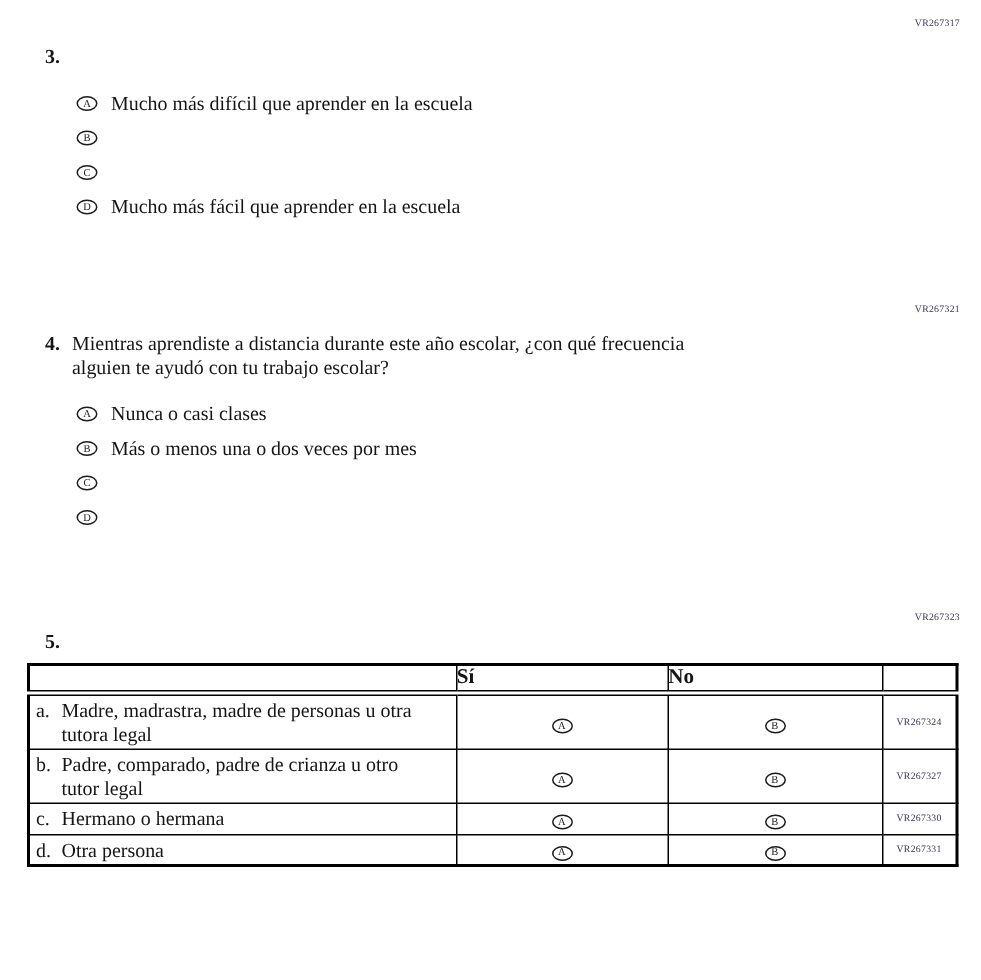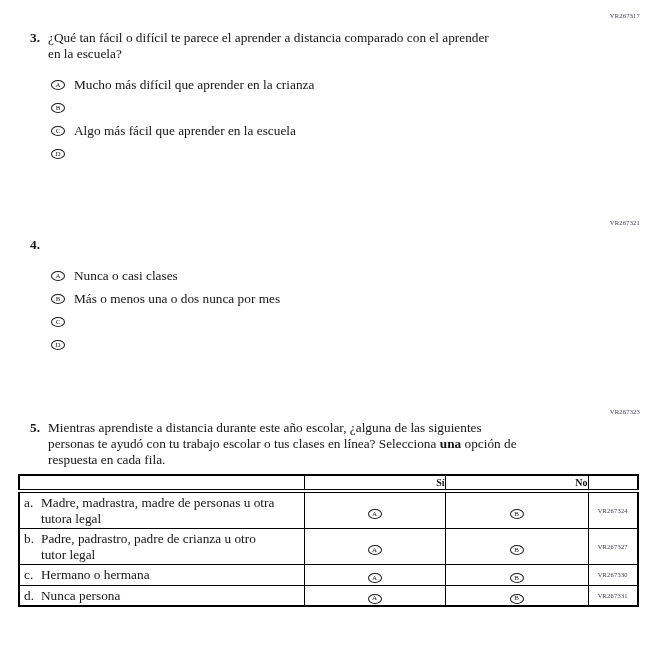--- a/index.html
+++ b/index.html
@@ -76,23 +76,23 @@
     table-layout: fixed;
   }
   table.answer-table { border: 2px solid #000; }
   .answer-table td, .answer-table th {
     border: 1.5px solid #000;
     vertical-align: middle;
     overflow: hidden;
   }
   .answer-table thead th {
     border-bottom: 4px double #000;
-    font-size: 10px;
+    font-size: 14px;
     font-weight: bold;
-    text-align: right;
+    text-align: left;
     height: 16px;
   }
   .row-label {
     display: flex;
     padding: 2px 4px 2px 4px;
     font-size: 13.3px;
     line-height: 15.5px;
   }
   .row-label .rletter { width: 17px; flex: none; }
   .row-label .rtext { white-space: pre-line; }
@@ -106,83 +106,80 @@
   .h-a { height: 37px; } .h-b { height: 31px; } .h-c { height: 18px; } .h-d { height: 18px; }
 </style>
 </head>
 <body>
 
 <div class="page">
 
   <div class="vrcode code-1">VR267317</div>
   <div class="question q-3">
     <div class="qnum">3.</div>
-    <div class="qtext">¿Qué tan fácil o difícil te parece el aprender a distancia comparado con el aprender
-en la escuela?</div>
   </div>
   <div class="options">
     <div class="option">
       <span class="oval">
           <span>A</span>
         </span>
-      <span class="olabel">Mucho más difícil que aprender en la crianza</span>
+      <span class="olabel">Mucho más difícil que aprender en la escuela</span>
     </div>
     <div class="option">
       <span class="oval">
           <span>B</span>
         </span>
     </div>
     <div class="option">
       <span class="oval">
           <span>C</span>
         </span>
-      <span class="olabel">Algo más fácil que aprender en la escuela</span>
     </div>
     <div class="option">
       <span class="oval">
           <span>D</span>
         </span>
+      <span class="olabel">Mucho más fácil que aprender en la escuela</span>
     </div>
   </div>
 
   <div class="vrcode code-2">VR267321</div>
   <div class="question q-4">
     <div class="qnum">4.</div>
+    <div class="qtext">Mientras aprendiste a distancia durante este año escolar, ¿con qué frecuencia
+alguien te ayudó con tu trabajo escolar?</div>
   </div>
   <div class="options">
     <div class="option">
       <span class="oval">
           <span>A</span>
         </span>
       <span class="olabel">Nunca o casi clases</span>
     </div>
     <div class="option">
       <span class="oval">
           <span>B</span>
         </span>
-      <span class="olabel">Más o menos una o dos nunca por mes</span>
+      <span class="olabel">Más o menos una o dos veces por mes</span>
     </div>
     <div class="option">
       <span class="oval">
           <span>C</span>
         </span>
     </div>
     <div class="option">
       <span class="oval">
           <span>D</span>
         </span>
     </div>
   </div>
 
   <div class="vrcode code-3">VR267323</div>
   <div class="question q-5">
     <div class="qnum">5.</div>
-    <div class="qtext"><span>Mientras aprendiste a distancia durante este año escolar, ¿alguna de las siguientes
-personas te ayudó con tu trabajo escolar o tus clases en línea? Selecciona </span><b>una</b><span> opción de
-respuesta en cada fila.</span></div>
   </div>
 
   <table class="answer-table">
     <colgroup>
       <col style="width:285px">
         <col style="width:141px">
         <col style="width:143px">
         <col style="width:50px">
     </colgroup>
     <thead>
@@ -207,21 +204,21 @@
             </span></td>
         <td class="cell-bubble"><span class="oval">
               <span>B</span>
             </span></td>
         <td class="cell-code">VR267324</td>
       </tr>
       <tr class="h-b">
         <td>
           <div class="row-label">
             <span class="rletter">b.</span>
-            <span class="rtext">Padre, padrastro, padre de crianza u otro
+            <span class="rtext">Padre, comparado, padre de crianza u otro
 tutor legal</span>
           </div>
         </td>
         <td class="cell-bubble"><span class="oval">
               <span>A</span>
             </span></td>
         <td class="cell-bubble"><span class="oval">
               <span>B</span>
             </span></td>
         <td class="cell-code">VR267327</td>
@@ -238,21 +235,21 @@
             </span></td>
         <td class="cell-bubble"><span class="oval">
               <span>B</span>
             </span></td>
         <td class="cell-code">VR267330</td>
       </tr>
       <tr class="h-d">
         <td>
           <div class="row-label">
             <span class="rletter">d.</span>
-            <span class="rtext">Nunca persona</span>
+            <span class="rtext">Otra persona</span>
           </div>
         </td>
         <td class="cell-bubble"><span class="oval">
               <span>A</span>
             </span></td>
         <td class="cell-bubble"><span class="oval">
               <span>B</span>
             </span></td>
         <td class="cell-code">VR267331</td>
       </tr>

